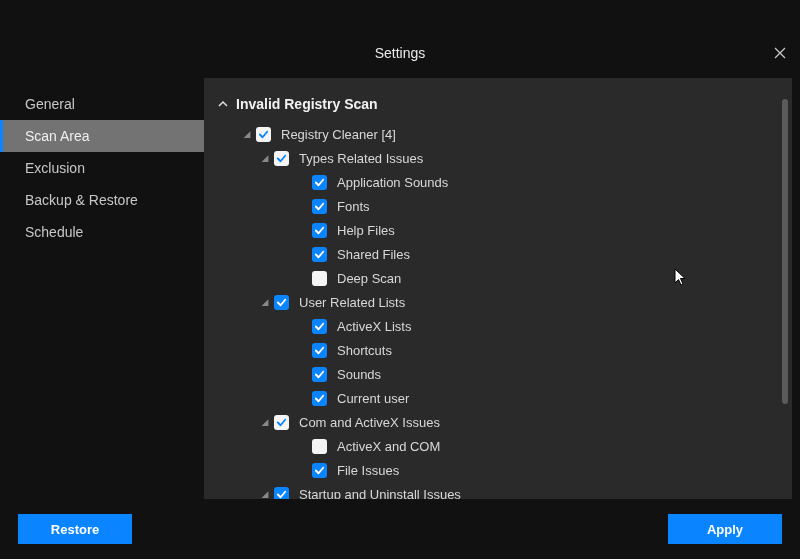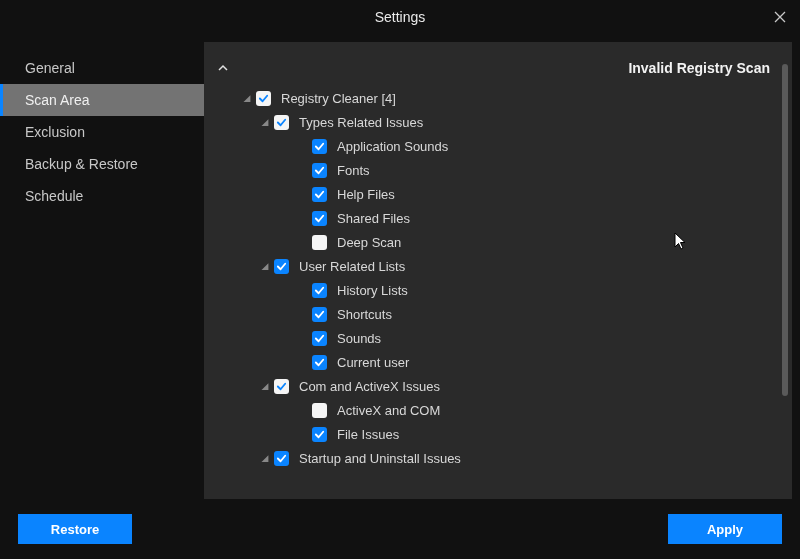--- a/index.html
+++ b/index.html
@@ -25,20 +25,21 @@
       flex-direction: column;
     }
     .title-bar {
       height: 34px;
       display: flex;
       align-items: center;
       justify-content: center;
       position: relative;
       color: #eaeaea;
       font-size: 14px;
+      margin-top: 36px;
     }
     .close-btn {
       position: absolute;
       right: 0;
       top: 0;
       width: 40px;
       height: 34px;
       display: flex;
       align-items: center;
       justify-content: center;
@@ -98,21 +99,20 @@
     }
     .section-header {
       display: flex;
       align-items: center;
       gap: 8px;
       padding: 4px 0 10px 0;
       font-size: 14px;
       font-weight: 600;
       color: #f2f2f2;
       cursor: pointer;
-      justify-content: space-between;
     }
     .caret {
       width: 10px;
       height: 10px;
       display: inline-flex;
       align-items: center;
       justify-content: center;
     }
     .tree {
       margin-left: 8px;
@@ -291,21 +291,21 @@
               </span>
               <span>User Related Lists</span>
             </div>
             <div class="tree-row indent-3">
               <span class="exp empty"></span>
               <span class="cb blue">
                 <svg viewBox="0 0 12 12">
                   <path d="M2 6 L5 9 L10 3" stroke-width="2" fill="none" stroke-linecap="round" stroke-linejoin="round"></path>
                 </svg>
               </span>
-              <span>History Lists</span>
+              <span>ActiveX Lists</span>
             </div>
             <div class="tree-row indent-3">
               <span class="exp empty"></span>
               <span class="cb blue">
                 <svg viewBox="0 0 12 12">
                   <path d="M2 6 L5 9 L10 3" stroke-width="2" fill="none" stroke-linecap="round" stroke-linejoin="round"></path>
                 </svg>
               </span>
               <span>Shortcuts</span>
             </div>

